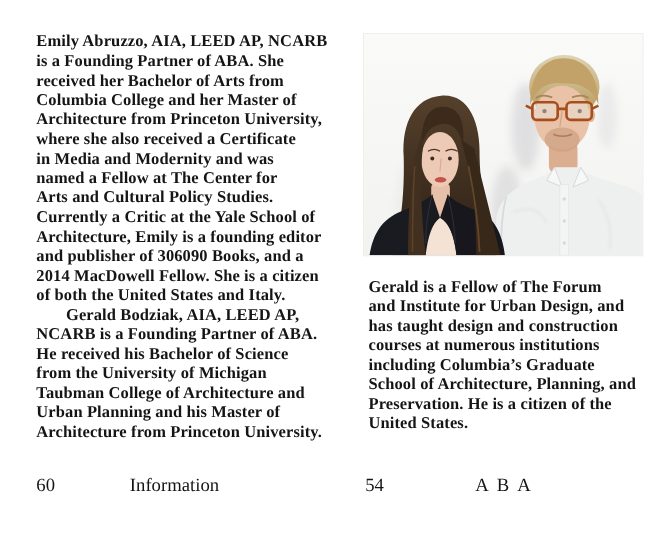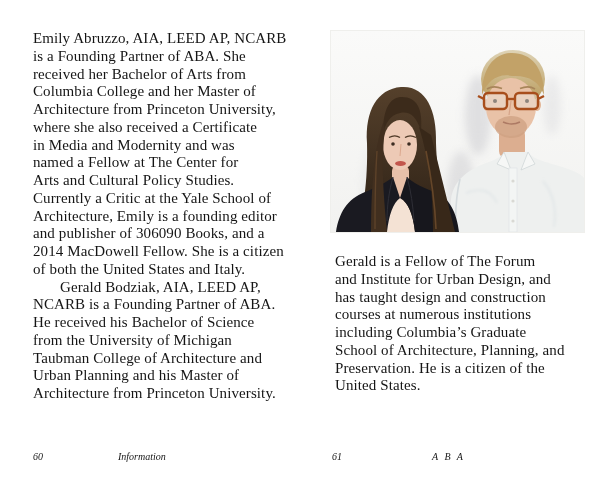--- a/index.html
+++ b/index.html
@@ -14,37 +14,37 @@
     width: 600px; height: 486px;
     background: #ffffff;
     overflow: hidden;
   }
   .bio {
     position: absolute;
     font-size: 15px;
     line-height: 17.75px;
     white-space: pre-wrap;
     letter-spacing: 0.1px;
+    font-weight: bold;
   }
   #bio-left  { left: 33px;  top: 30px;  width: 270px; }
   #bio-right { left: 335px; top: 253px; width: 255px; }
   .photo {
     position: absolute;
     left: 331px; top: 31px;
     width: 253px; height: 201px;
     background: #f7f7f5;
     box-shadow: 0 0 0 1px #efefec;
   }
   .photo svg { display: block; }
   .footer-item {
     position: absolute;
-    top: 448px;
-    font-size: 10px;
+    top: 432px;
+    font-size: 17px;
     line-height: 17px;
-    font-style: italic;
   }
   #pn-left     { left: 33px; }
   #label-left  { left: 118px; text-align: right; }
   #pn-right    { left: 332px; }
   #label-right { left: 432px; letter-spacing: 2px; }
 </style>
 </head>
 <body>
 
 <div class="spread">
@@ -165,16 +165,16 @@
 
   <div class="bio" id="bio-right">Gerald is a Fellow of The Forum
 and Institute for Urban Design, and
 has taught design and construction
 courses at numerous institutions
 including Columbia’s Graduate
 School of Architecture, Planning, and
 Preservation. He is a citizen of the
 United States.</div>
 
-  <span class="footer-item" id="pn-right">61</span>
+  <span class="footer-item" id="pn-right">54</span>
   <span class="footer-item" id="label-right">A B A</span>
 
 </div>
 
 </body></html>

